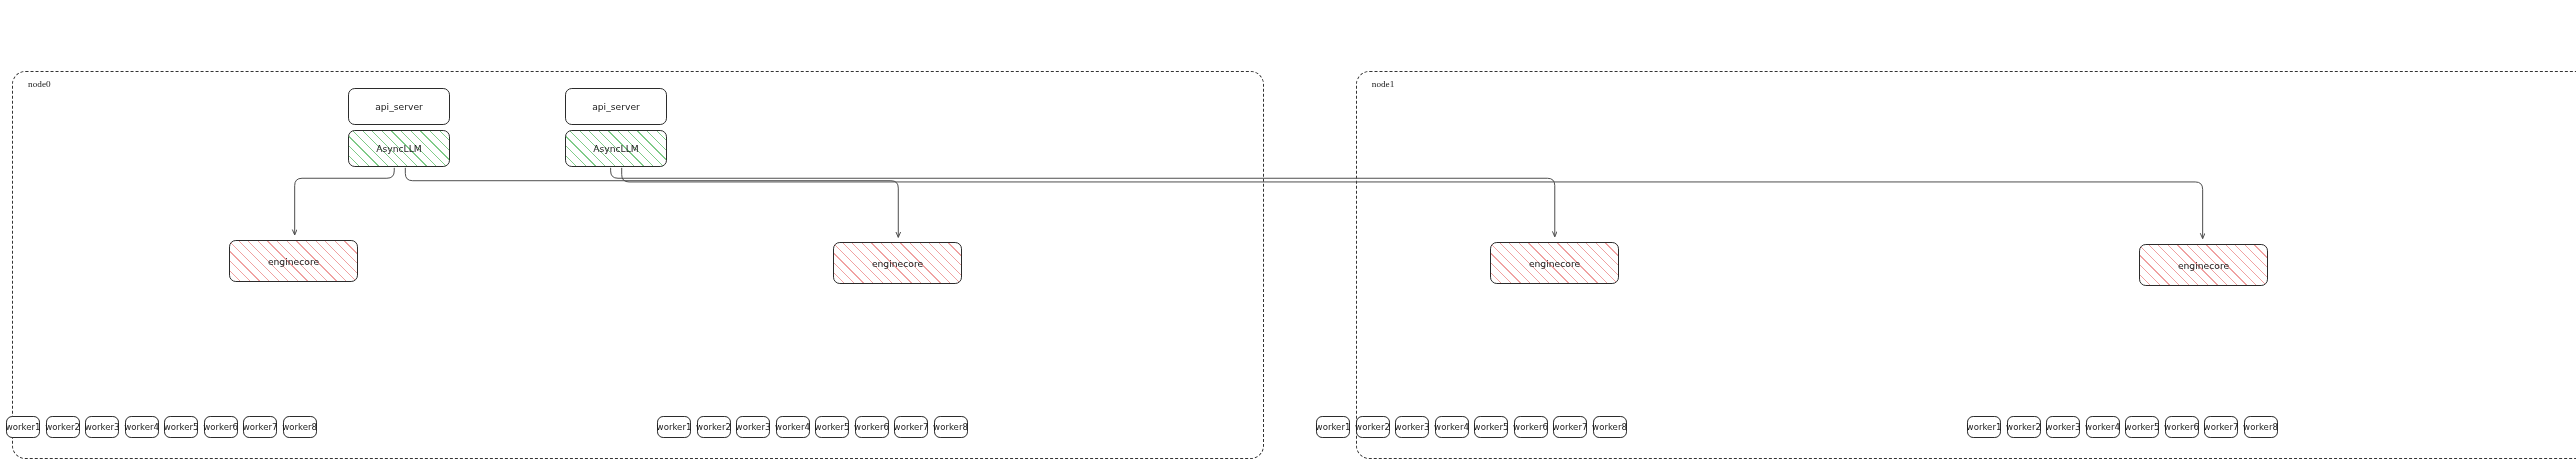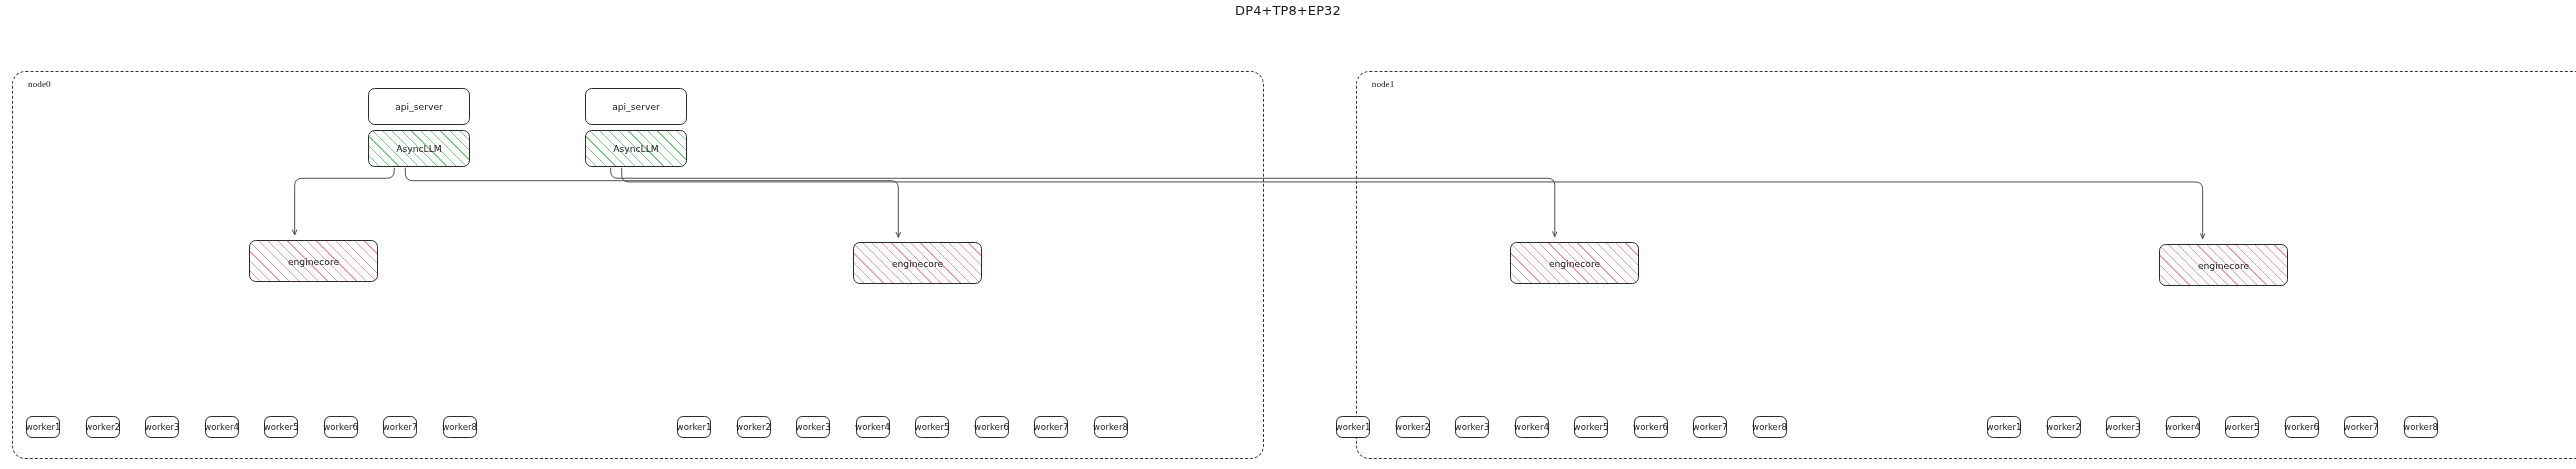--- a/index.html
+++ b/index.html
@@ -53,21 +53,20 @@
     border-radius: 6.8px;
     display: flex;
     align-items: center;
     justify-content: center;
     font-size: 9.2px;
     color: #1b1b1b;
     background: #ffffff;
     font-family: "DejaVu Sans", sans-serif;
     white-space: nowrap;
     z-index: 5;
-    margin-left: 20px;
   }
 
   .nd.api {
     background: #ffffff;
   }
 
   
   .nd.async {
     background-color: #ffffff;
     background-image: repeating-linear-gradient(
@@ -108,21 +107,20 @@
     z-index: 1;
     pointer-events: none;
   }
   #edges path { fill: none; stroke: #4a4a4a; stroke-width: 1.6px; }
 </style>
 </head>
 <body>
 
 <div id="canvas">
 
-  <div id="title">DP4+TP8+EP32</div>
 
   <svg id="edges" viewBox="0 0 4188 763">
     <defs>
       <marker id="arrow" markerWidth="11" markerHeight="11" refX="9.2" refY="4.2" orient="auto" markerUnits="userSpaceOnUse">
         <path d="M0.6,0.4 L9.4,4.2 L0.6,8.0" fill="none" stroke="#4a4a4a" stroke-width="1.5"></path>
       </marker>
     </defs>
 
     <path d="M640,273 L640,278 Q640,290 628,290 L490,290 Q478,290 478,302 L478,382" marker-end="url(#arrow)"></path>
 

